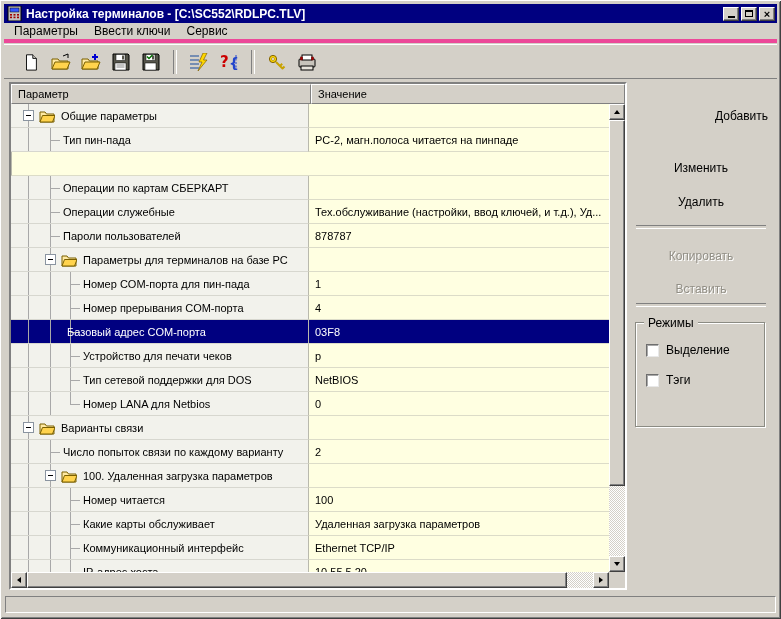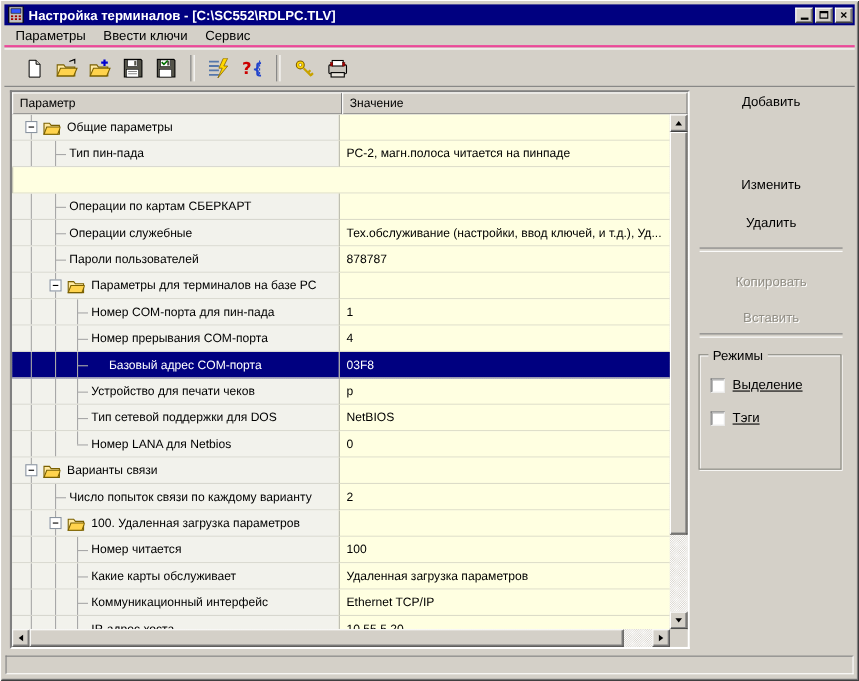--- a/index.html
+++ b/index.html
@@ -13,21 +13,21 @@
   .appicon{width:15px;height:15px;margin:0 4px 0 1px;flex:none;}
   .titletext{color:#fff;font-weight:bold;font-size:12px;white-space:nowrap;flex:1;overflow:hidden;}
   .wbtns{display:flex;gap:0;align-items:center;}
   .wbtn{width:16px;height:14px;background:#d4d0c8;border:1px solid;border-color:#fff #404040 #404040 #fff;
     box-shadow:inset -1px -1px 0 #808080;box-sizing:border-box;display:flex;align-items:center;justify-content:center;margin-left:2px;}
   .glyph-min{width:7px;height:2px;background:#000;margin-top:6px;}
   .glyph-max{width:8px;height:7px;border:1px solid #000;border-top:2px solid #000;box-sizing:border-box;}
   .glyph-close{font-size:11px;font-weight:bold;line-height:10px;color:#000;}
   
   .menubar{position:absolute;left:4px;top:23px;width:773px;height:20px;display:flex;align-items:center;
-    border-bottom:2px solid #ec4899;box-sizing:border-box;padding-left:2px;}
+    border-bottom:4px solid #ec4899;box-sizing:border-box;padding-left:2px;}
   .menu-item{padding:3px 8px;font-size:12px;color:#000;}
   
   .toolbar{position:absolute;left:4px;top:44px;width:773px;height:35px;border-top:1px solid #ffffff;
     border-bottom:1px solid #808080;box-sizing:border-box;display:flex;align-items:center;padding-left:12px;}
   .tbtn{width:30px;height:26px;display:flex;align-items:center;justify-content:center;flex:none;}
   .tsep{width:2px;height:24px;border-left:1px solid #808080;border-right:1px solid #ffffff;margin:0 7px;flex:none;}
   
   .treepanel{position:absolute;left:9px;top:82px;width:618px;height:508px;background:#d4d0c8;
     border:2px solid;border-color:#808080 #ffffff #ffffff #808080;box-sizing:border-box;}
   .tree-header{position:absolute;left:0;top:0;width:614px;height:20px;display:flex;}
@@ -72,21 +72,21 @@
   .flatbtn{position:absolute;left:4px;right:4px;height:20px;text-align:center;font-size:12px;
     padding-top:3px;box-sizing:border-box;color:#000;}
   .flatbtn.disabled{color:#928f86;text-shadow:1px 1px 0 #ffffff;}
   .psep{position:absolute;left:6px;right:6px;height:2px;border-top:1px solid #808080;border-bottom:1px solid #ffffff;}
   .gbox{position:absolute;left:5px;right:7px;top:240px;height:103px;border:1px solid #8b8b83;
     box-shadow:inset 1px 1px 0 #ffffff,1px 1px 0 #ffffff;}
   .gbox-title{position:absolute;top:-7px;left:8px;background:#d4d0c8;padding:0 4px;font-size:12px;color:#000;}
   .cbrow{position:absolute;left:10px;display:flex;align-items:center;gap:7px;height:14px;}
   .cbox{width:13px;height:13px;background:#fff;border:1px solid;border-color:#6e6e6e #e8e8e8 #e8e8e8 #6e6e6e;
     box-shadow:inset 1px 1px 0 #a9a9a9;box-sizing:border-box;flex:none;}
-  .cblabel{font-size:12px;color:#000;text-decoration:underline;}
+  .cblabel{font-size:12px;color:#000;}
   
   .statusbar{position:absolute;left:4px;top:594px;width:773px;height:21px;}
   .statusfield{position:absolute;left:1px;right:1px;top:2px;height:17px;border:1px solid;
     border-color:#808080 #ffffff #ffffff #808080;background:#d4d0c8;box-sizing:border-box;
     font-size:11px;padding:2px 4px;}
 </style>
 </head>
 <body>
 
 <div class="window">
@@ -303,21 +303,21 @@
           <div class="cell vcell">
             <span class="vlbl">4</span>
           </div>
         </div>
         <div class="row sel">
           <div class="cell pcell">
             <div class="guide" style="left: 17px;"></div>
             <div class="guide" style="left: 39px;"></div>
             <div class="guide" style="left: 59px;"></div>
             <div class="dash" style="left: 59px;"></div>
-            <span class="lbl" style="left: 88px;">Базовый адрес COM-порта</span>
+            <span class="lbl" style="left: 56px;">Базовый адрес COM-порта</span>
           </div>
           <div class="cell vcell">
             <span class="vlbl">03F8</span>
           </div>
         </div>
         <div class="row">
           <div class="cell pcell">
             <div class="guide" style="left: 17px;"></div>
             <div class="guide" style="left: 39px;"></div>
             <div class="guide" style="left: 59px;"></div>
@@ -469,21 +469,21 @@
       <span class="gbox-title">Режимы</span>
     <div class="cbrow" style="top: 20px;">
           <span class="cbox"></span>
           <span class="cblabel">Выделение</span>
         </div>
         <div class="cbrow" style="top: 50px;">
           <span class="cbox"></span>
           <span class="cblabel">Тэги</span>
         </div>
       </div>
-  <div class="flatbtn" style="top: 0;">Добавить</div>
+  <div class="flatbtn" style="top: 24px; text-align: right;">Добавить</div>
       <div class="flatbtn" style="top: 110px;">Удалить</div>
       <div class="flatbtn" style="top: 76px;">Изменить</div>
       <div class="psep" style="top: 143px;"></div>
       <div class="flatbtn disabled" style="top: 164px;">Копировать</div>
       <div class="flatbtn disabled" style="top: 197px;">Вставить</div>
       <div class="psep" style="top: 221px;"></div>
     </div>
 
   <div class="statusbar">
     <div class="statusfield"></div>

